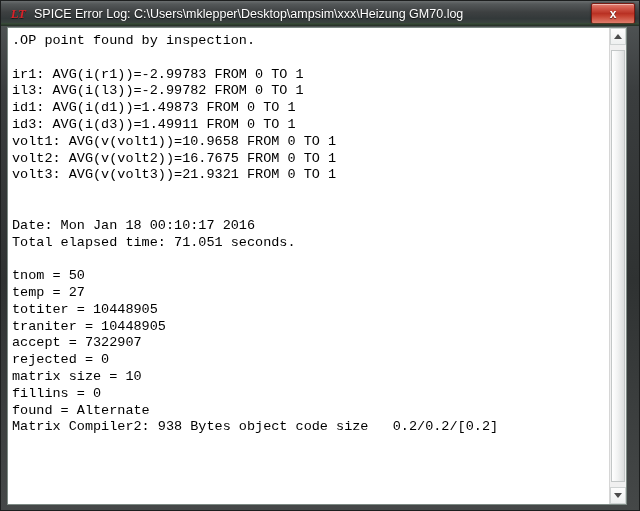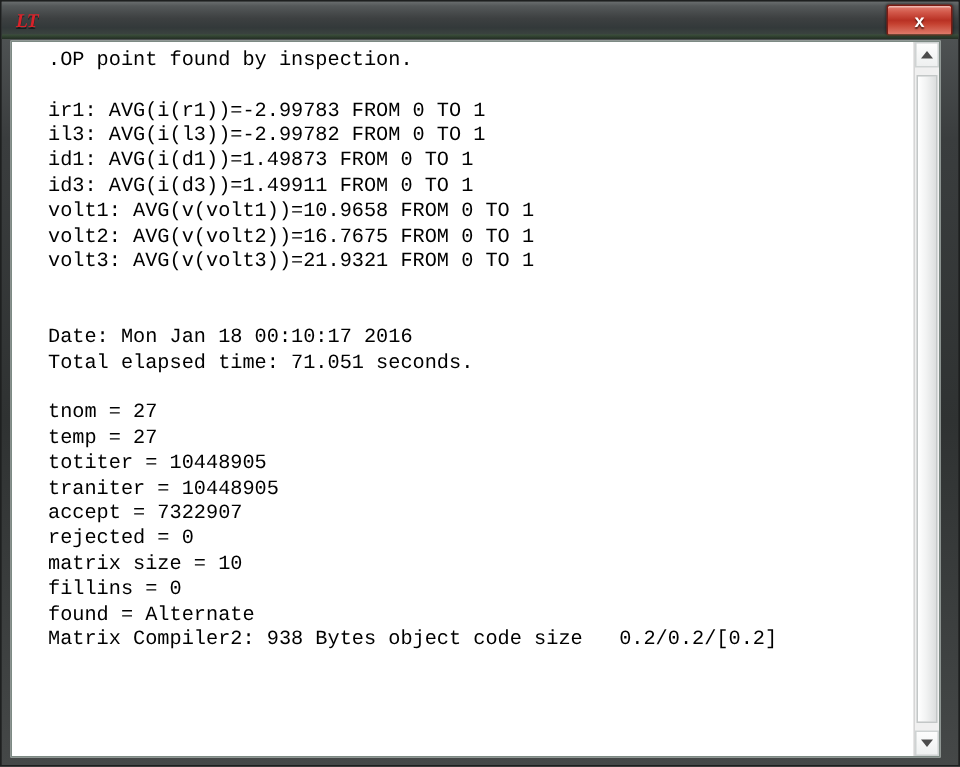--- a/index.html
+++ b/index.html
@@ -142,21 +142,20 @@
     overflow: hidden;
   }
 
   .log-line {
     font-family: "Liberation Mono", "DejaVu Sans Mono", monospace;
     font-size: 13.5px;
     line-height: 16.8px;
     color: #000000;
     white-space: pre;
     height: 16.8px;
-    margin-left: 20px;
   }
   .log-line.blank { color: transparent; }
 
   
   .vscroll {
     position: absolute;
     right: 0;
     top: 0;
     width: 17px;
     height: 100%;
@@ -199,20 +198,21 @@
     cursor: pointer;
   }
 </style>
 </head>
 <body>
 
 <div class="window">
 
   <div class="titlebar">
     <div class="lt-logo">LT</div>
+    <div class="title-text">SPICE Error Log: C:\Users\mklepper\Desktop\ampsim\xxx\Heizung GM70.log</div>
     <div class="close-btn">
       <span>x</span>
     </div>
   </div>
 
   <div class="client">
 
     <div class="tickrow">
       <i style="left:56px"></i>
       <i style="left:84px"></i>
@@ -229,21 +229,21 @@
         <div class="log-line">id1: AVG(i(d1))=1.49873 FROM 0 TO 1</div>
         <div class="log-line">id3: AVG(i(d3))=1.49911 FROM 0 TO 1</div>
         <div class="log-line">volt1: AVG(v(volt1))=10.9658 FROM 0 TO 1</div>
         <div class="log-line">volt2: AVG(v(volt2))=16.7675 FROM 0 TO 1</div>
         <div class="log-line">volt3: AVG(v(volt3))=21.9321 FROM 0 TO 1</div>
         <div class="log-line blank">&nbsp;</div>
         <div class="log-line blank">&nbsp;</div>
         <div class="log-line">Date: Mon Jan 18 00:10:17 2016</div>
         <div class="log-line">Total elapsed time: 71.051 seconds.</div>
         <div class="log-line blank">&nbsp;</div>
-        <div class="log-line">tnom = 27</div>
+        <div class="log-line">tnom = 50</div>
         <div class="log-line">temp = 27</div>
         <div class="log-line">totiter = 10448905</div>
         <div class="log-line">traniter = 10448905</div>
         <div class="log-line">accept = 7322907</div>
         <div class="log-line">rejected = 0</div>
         <div class="log-line">matrix size = 10</div>
         <div class="log-line">fillins = 0</div>
         <div class="log-line">found = Alternate</div>
         <div class="log-line">Matrix Compiler2: 938 Bytes object code size   0.2/0.2/[0.2]</div>
       </div>

